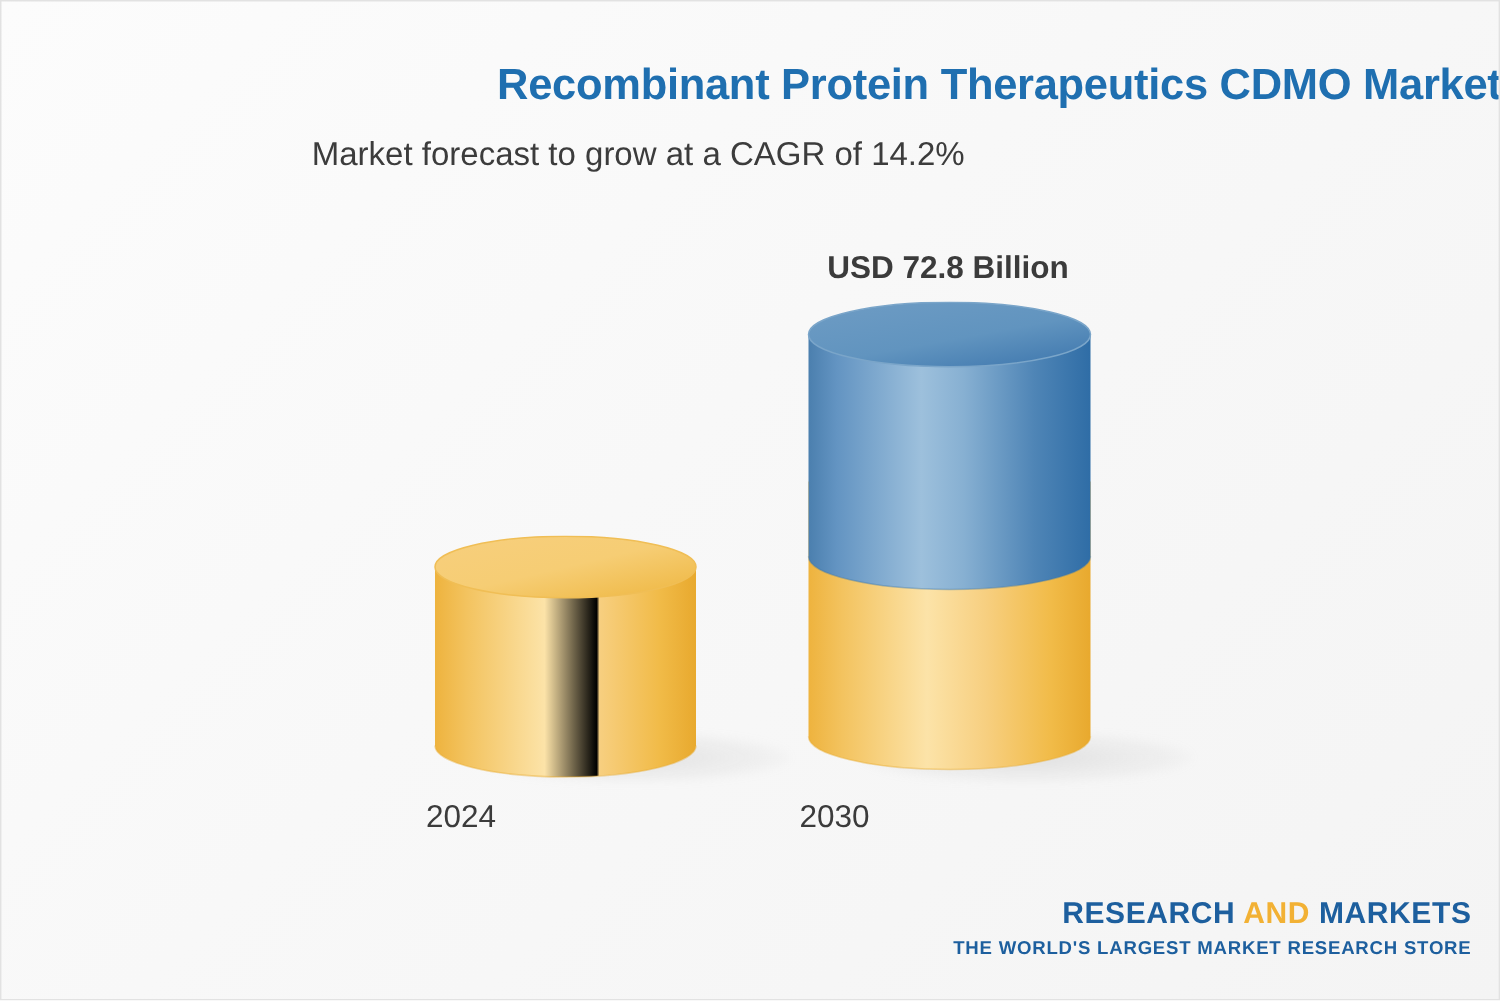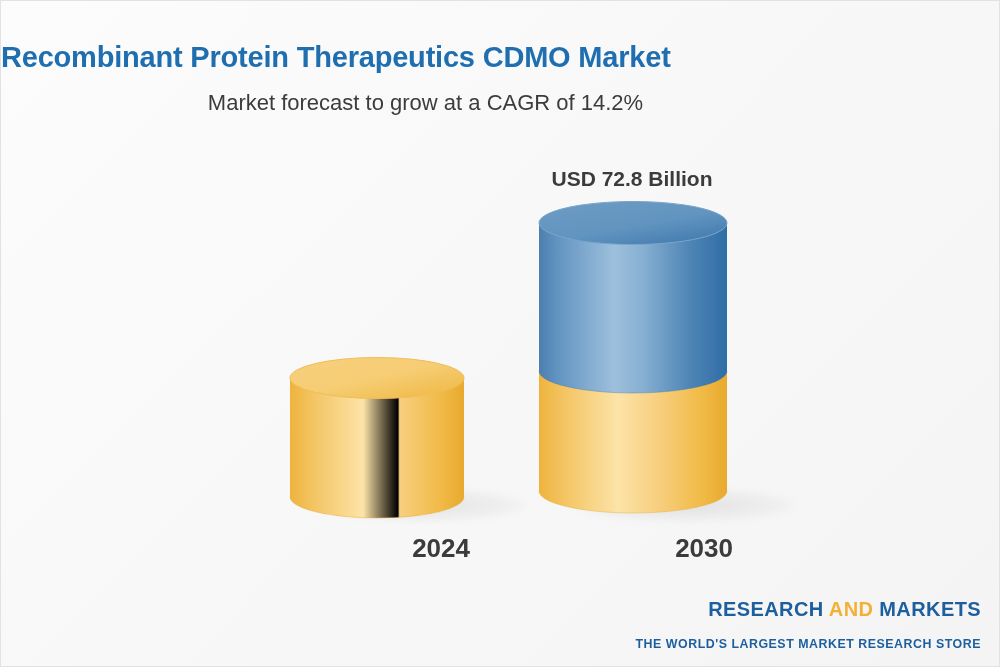--- a/index.html
+++ b/index.html
@@ -19,21 +19,21 @@
     box-sizing: border-box;
     overflow: hidden;
   }
 
   
   #title {
     position: absolute;
     top: 40px;
     left: 0;
     width: 1000px;
-    text-align: left;
+    text-align: right;
     font-size: 29px;
     font-weight: bold;
     color: #1f6fb0;
     letter-spacing: -0.2px;
   }
   #subtitle {
     position: absolute;
     top: 89px;
     left: 0;
     width: 849px;
@@ -55,25 +55,25 @@
   .value-label {
     position: absolute;
     font-size: 21px;
     font-weight: bold;
     color: #3b3b3b;
     white-space: nowrap;
     text-align: center;
   }
   .cat-label {
     position: absolute;
-    font-size: 26px;
-    font-weight: bold;
+    font-size: 21px;
+    font-weight: normal;
     color: #3b3b3b;
     white-space: nowrap;
-    text-align: right;
+    text-align: left;
   }
 
   .cyl-shadow {
     position: absolute;
     border-radius: 50%;
     background: radial-gradient(ellipse at center, rgba(150,150,150,0.22) 0%, rgba(170,170,170,0.10) 55%, rgba(200,200,200,0) 78%);
     filter: blur(3px);
   }
 
   
@@ -98,21 +98,21 @@
     line-height: 1.02;
     white-space: nowrap;
   }
   #logo-main .blue { color: #1d5f9e; }
   #logo-main .gold { color: #f2b134; }
   #logo-tag {
     font-size: 12.4px;
     font-weight: bold;
     color: #1d5f9e;
     letter-spacing: 0.52px;
-    margin-top: 18px;
+    margin-top: 6px;
     white-space: nowrap;
   }
 </style>
 </head>
 <body>
 
 <div id="canvas">
 
   <div id="title">Recombinant Protein Therapeutics CDMO Market</div>
   <div id="subtitle">Market forecast to grow at a CAGR of 14.2%</div>

